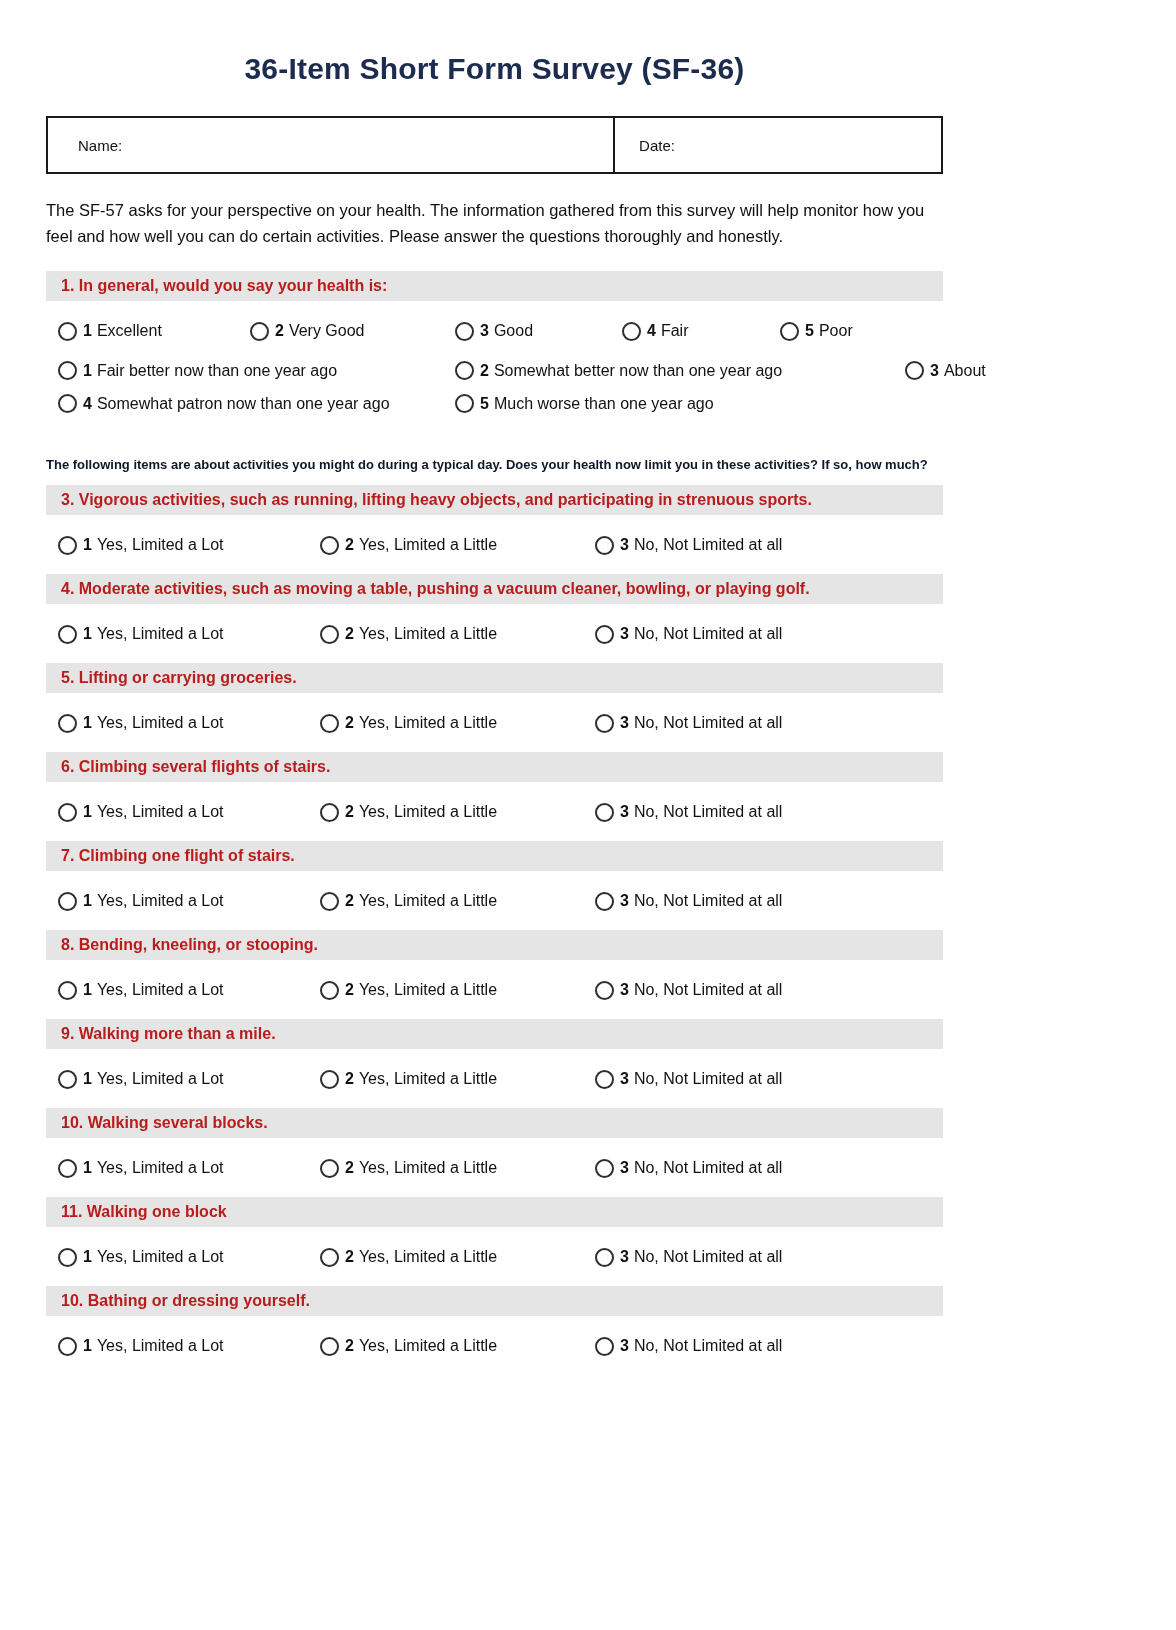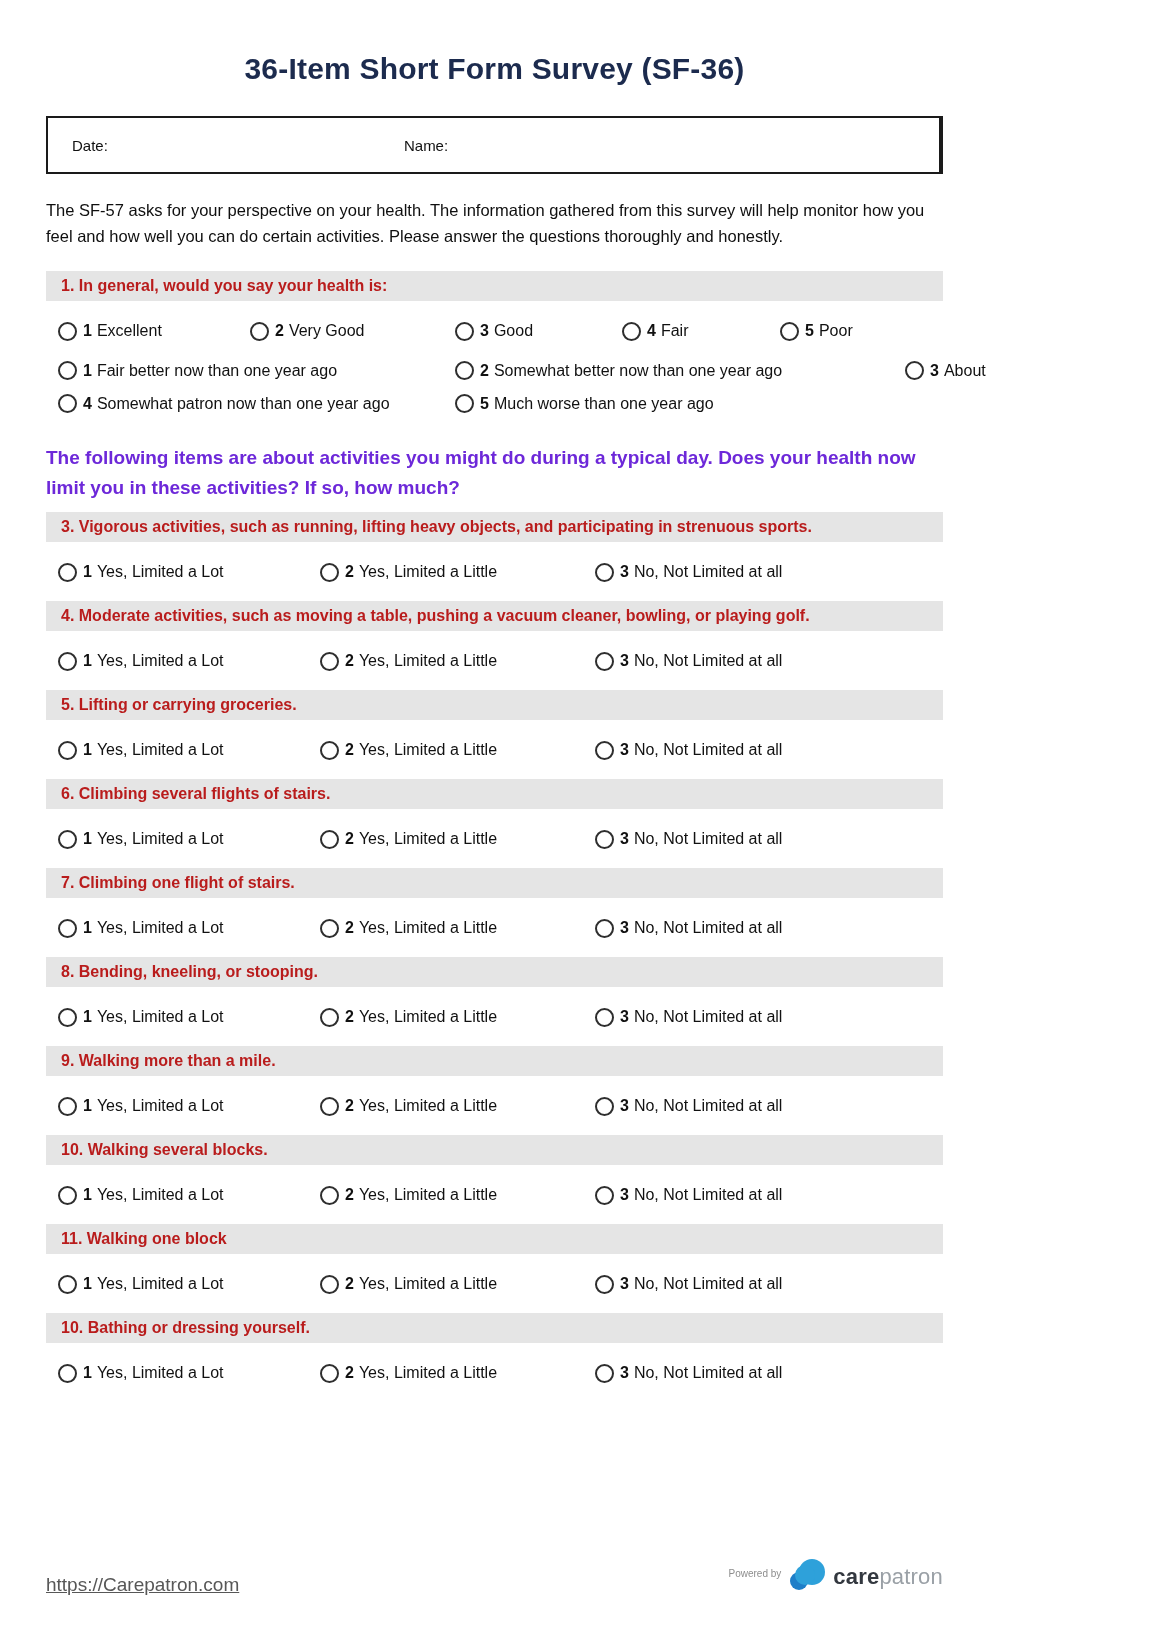--- a/index.html
+++ b/index.html
@@ -1,28 +1,28 @@
 <!DOCTYPE html>
 <html><head>
 <meta charset="utf-8">
 <style>
   * { box-sizing: border-box; margin: 0; padding: 0; }
   html, body { width: 1176px; background: #ffffff; }
   body { font-family: "Liberation Sans", sans-serif; color: #111; }
-  .page { width: 989px; height: 1630px; padding: 0 46px 34px 46px; display: flex; flex-direction: column; overflow: hidden; }
+  .page { width: 989px; height: 1630px; padding: 0 46px 26px 46px; display: flex; flex-direction: column; overflow: hidden; }
 
   h1.title { margin: 52px 0 30px 0; text-align: center; font-size: 30px; font-weight: bold; color: #1c2b4e; letter-spacing: 0.2px; }
 
   .namedate { display: flex; border: 2px solid #1a1a1a; height: 58px; width: 100%; }
   .cell { display: flex; align-items: center; font-size: 15px; color: #111; }
   .cell.name { width: 63.5%; padding-left: 30px; border-right: 2px solid #1a1a1a; }
   .cell.date { flex: 1; padding-left: 24px; }
 
   .intro { margin-top: 24px; font-size: 16.5px; line-height: 1.55; color: #0f0f0f; }
-  .note { margin-top: 14px; margin-bottom: 6px; font-size: 19px; font-weight: bold; line-height: 1.55; color: #6d28d9; }
+  .note { margin-top: 26px; margin-bottom: 6px; font-size: 13px; font-weight: bold; line-height: 1.55; color: #0f172a; }
 
   .q { margin-bottom: 16px; }
   .qband { height: 30px; background: #e5e5e5; display: flex; align-items: center; padding-left: 15px; font-size: 16px; font-weight: bold; color: #b91c1c; }
   .opts { margin-top: 17px; padding-left: 12px; display: flex; align-items: center; min-height: 26px; }
   .opt { display: inline-flex; align-items: center; font-size: 16px; cursor: pointer; white-space: nowrap; }
   .radio { width: 19px; height: 19px; border: 2.5px solid #2e2e2e; border-radius: 50%; background: #fff; margin-right: 6px; flex: none; }
   .num { font-weight: bold; margin-right: 5px; }
 
   .opts-r5 .opt:nth-child(1) { width: 192px; }
   .opts-r5 .opt:nth-child(2) { width: 205px; }
@@ -44,26 +44,26 @@
   .brand .lite { color: #9aa0a6; font-weight: 500; }
 </style>
 </head>
 <body>
 
 <div class="page">
 
   <h1 class="title">36-Item Short Form Survey (SF-36)</h1>
 
   <div class="namedate">
+    <div class="cell name">
+      <span>Name:</span>
+    </div>
     <div class="cell date">
       <span>Date:</span>
     </div>
-    <div class="cell name">
-      <span>Name:</span>
-    </div>
   </div>
 
   <p class="intro">The SF-57 asks for your perspective on your health. The information gathered from this survey will help monitor how you feel and how well you can do certain activities. Please answer the questions thoroughly and honestly.</p>
 
   <div id="questions-top" style="margin-top:22px;">
       <div class="q">
         <div class="qband">
           <span>1. In general, would you say your health is:</span>
         </div>
         <div class="opts opts-r5">
@@ -343,28 +343,14 @@
           </label>
           <label class="opt">
             <span class="radio"></span>
             <b class="num">3</b>
             <span class="txt">No, Not Limited at all</span>
           </label>
         </div>
       </div>
     </div>
 
-  <div class="footer">
-    <a class="flink" href="#">https://Carepatron.com</a>
-    <div class="powered">
-      <span class="pb">Powered by</span>
-      <span class="logo-mark">
-        <svg width="38" height="34" viewBox="0 0 38 34" aria-hidden="true">
-          <circle cx="23" cy="14" r="13" fill="#2ea1da"></circle>
-          <circle cx="10" cy="23" r="9" fill="#1e7ec8"></circle>
-          <circle cx="16" cy="17" r="10" fill="#2ea1da"></circle>
-        </svg>
-      </span>
-      <span class="brand"><span class="dark">care</span><span class="lite">patron</span></span>
-    </div>
-  </div>
 
 </div>
 
 </body></html>

